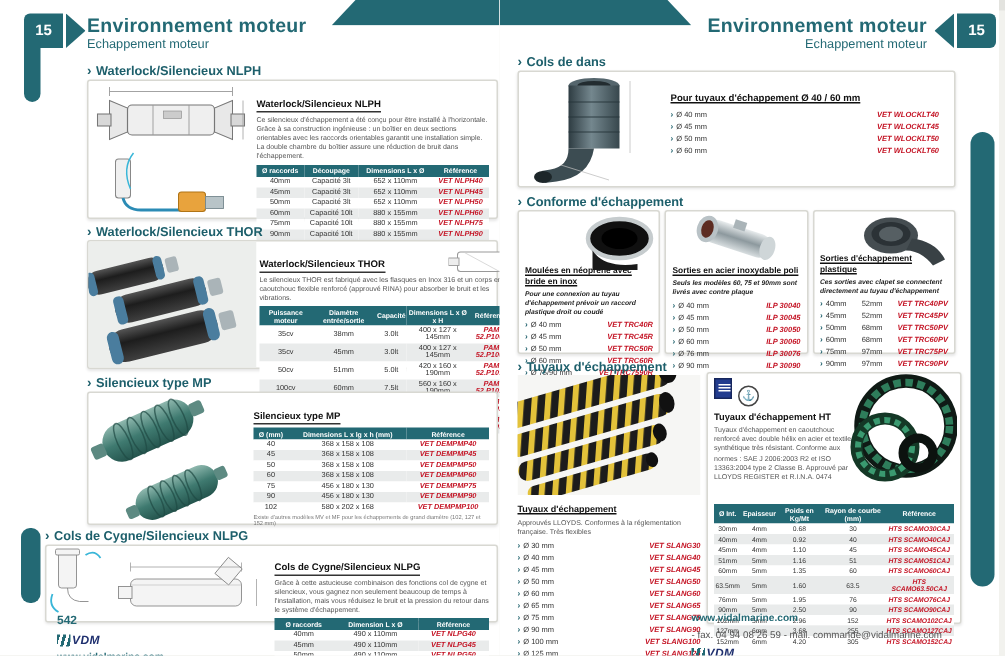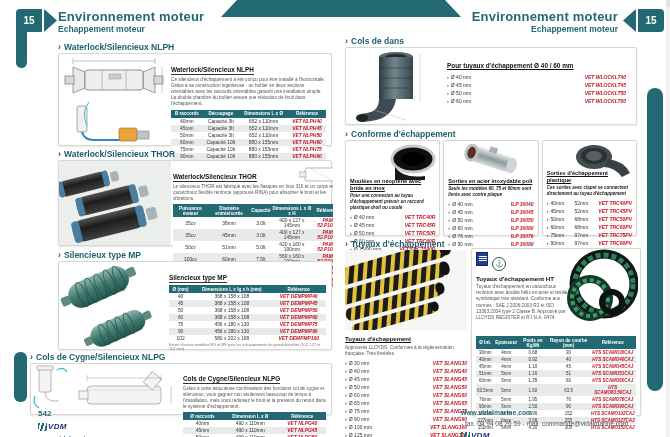--- a/index.html
+++ b/index.html
@@ -25,21 +25,21 @@
   .arrow-r { width:13px; height:23px; background:#236974; clip-path:polygon(0 0, 100% 50%, 0 100%); margin-left:2px; }
   .arrow-l { width:13px; height:23px; background:#236974; clip-path:polygon(100% 0, 0 50%, 100% 100%); margin-right:2px; }
   .tail-l { position:absolute; left:16px; top:28px; width:11px; height:40px; background:#236974; border-radius:0 0 6px 6px; }
   .edge-bottom-l { position:absolute; left:14px; top:352px; width:13px; height:50px; background:#236974; border-radius:6px; }
   .side-bar-r { position:absolute; right:3px; top:88px; width:16px; height:303px; background:#236974; border-radius:8px; }
 
   .hgroup { position:absolute; top:9px; }
   .hgroup-l { left:58px; text-align:left; }
   .hgroup-r { right:48px; text-align:right; }
   .h-title { color:#236974; font-weight:bold; font-size:13px; letter-spacing:0.2px; }
-  .h-sub   { color:#236974; font-weight:bold; font-size:8.5px; }
+  .h-sub   { color:#236974; font-weight:normal; font-size:8.5px; }
 
   .nav-h { position:absolute; display:flex; align-items:center; color:#1d5f6b; font-weight:bold; font-size:8.5px; }
   .chev-big { color:#1d5f6b; font-weight:bold; font-size:9px; margin-right:3px; }
 
   .panel { position:absolute; background:#fff; border:1px solid #d8d8d2; border-radius:2px; box-shadow:0 1px 2px rgba(0,0,0,0.10); }
 
   .p-title { font-weight:bold; font-size:6.4px; color:#111; border-bottom:1px solid #333; padding-bottom:1px; margin-bottom:2px; display:inline-block; }
   .p-desc  { font-size:4.7px; color:#555; line-height:1.3; margin-bottom:2px; }
 
   table { border-collapse:collapse; width:100%; font-size:4.9px; }

